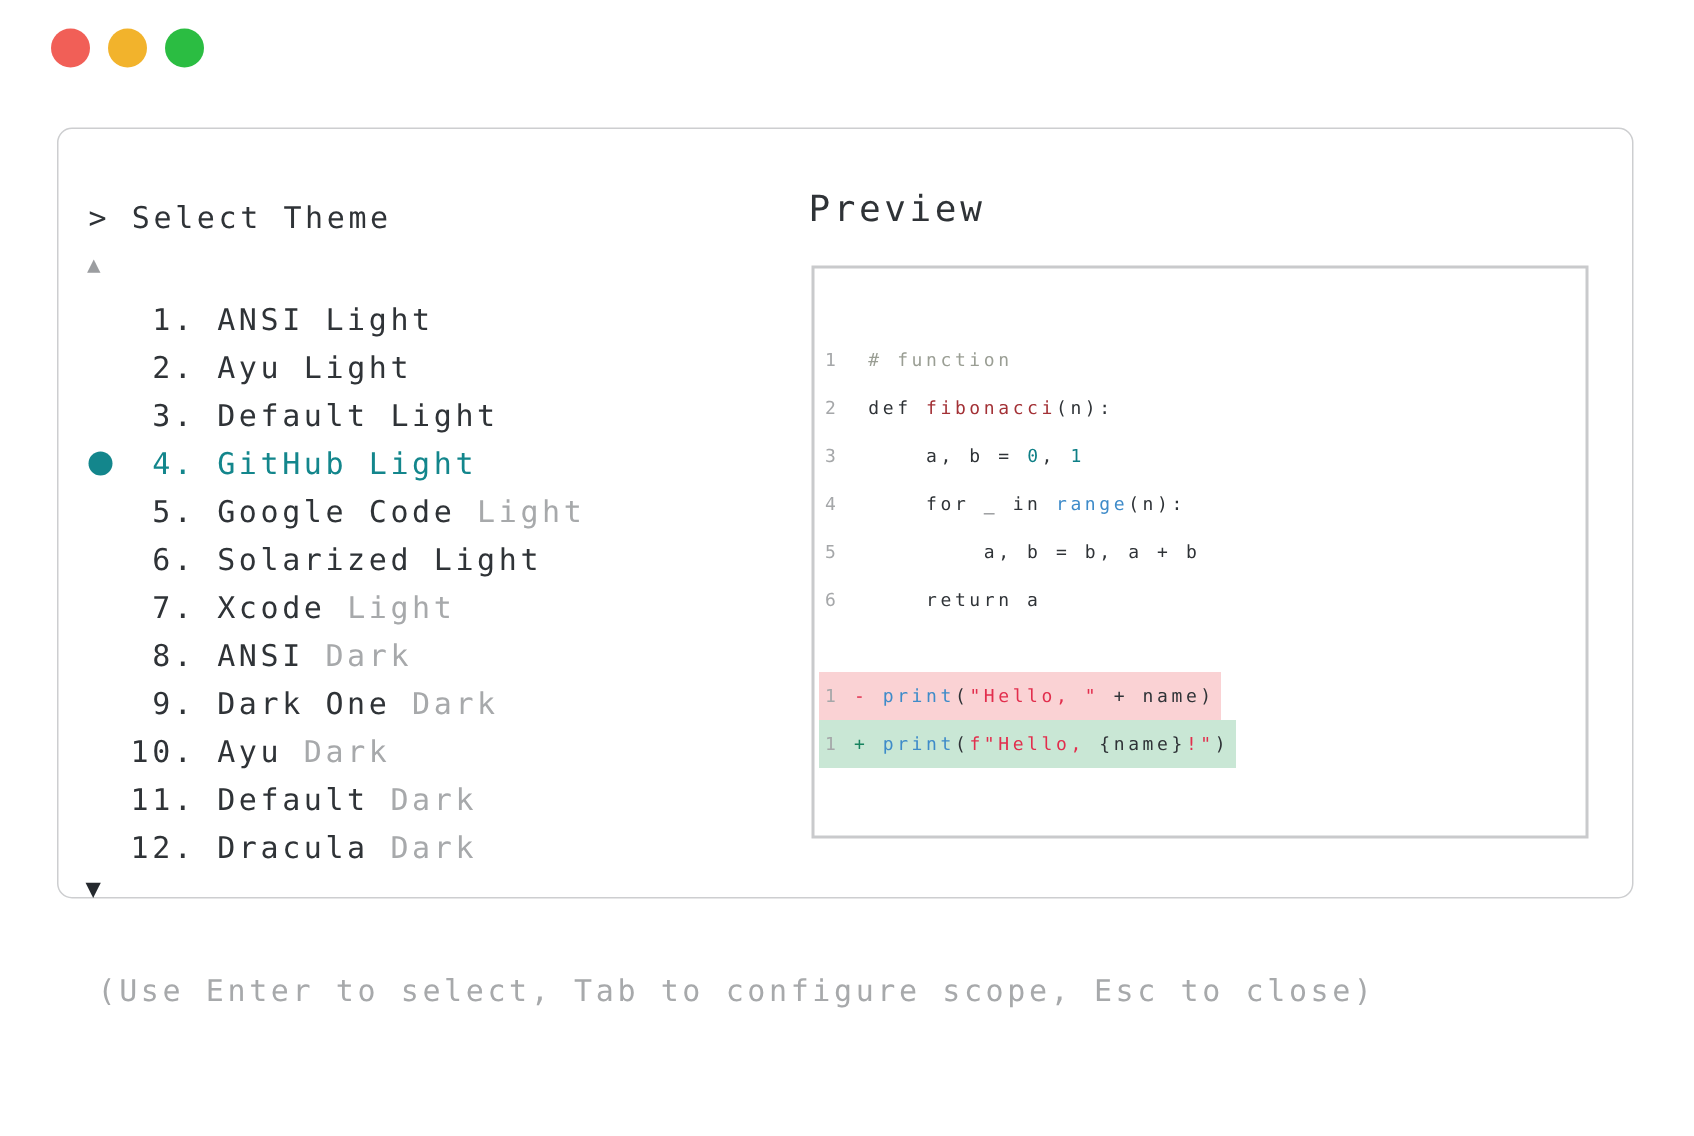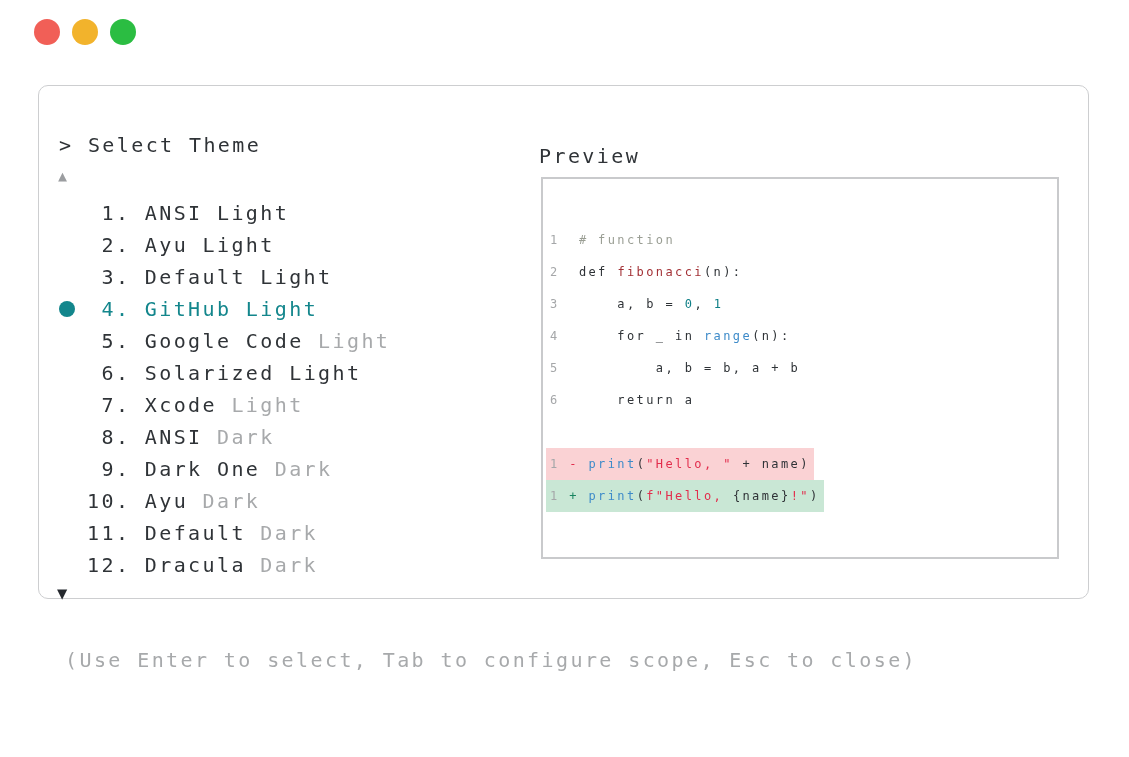--- a/index.html
+++ b/index.html
@@ -14,21 +14,21 @@
   .light.red    { background:var(--light-red); }
   .light.yellow { background:var(--light-yellow); }
   .light.green  { background:var(--light-green); }
 
   
   .panel { position:absolute; left:38px; top:85px; width:1051px; height:514px;
            border:1.5px solid var(--panel-border); border-radius:10px; background:#ffffff; }
 
   .prompt { position:absolute; left:20px; top:46px; font-size:20px; line-height:26px;
             color:var(--text); white-space:pre; }
-  .preview-label { position:absolute; left:500px; top:57px; font-size:20px; line-height:26px;
+  .preview-label { position:absolute; left:500px; top:40px; font-size:24px; line-height:26px;
             color:var(--text); white-space:pre; }
 
   .arrow-up   { position:absolute; left:19px; top:82px;  font-size:15px; line-height:16px; color:var(--arrow-up); }
   .arrow-down { position:absolute; left:18px; top:498px; font-size:17px; line-height:18px; color:var(--arrow-down); }
 
   
   .theme-list { position:absolute; left:20px; top:111px; }
   .trow { display:flex; align-items:center; height:32px; font-size:20px; }
   .bullet { width:16px; height:16px; border-radius:50%; margin-right:12px; flex:0 0 16px; }
   .trow.selected .bullet { background:var(--selected); }

